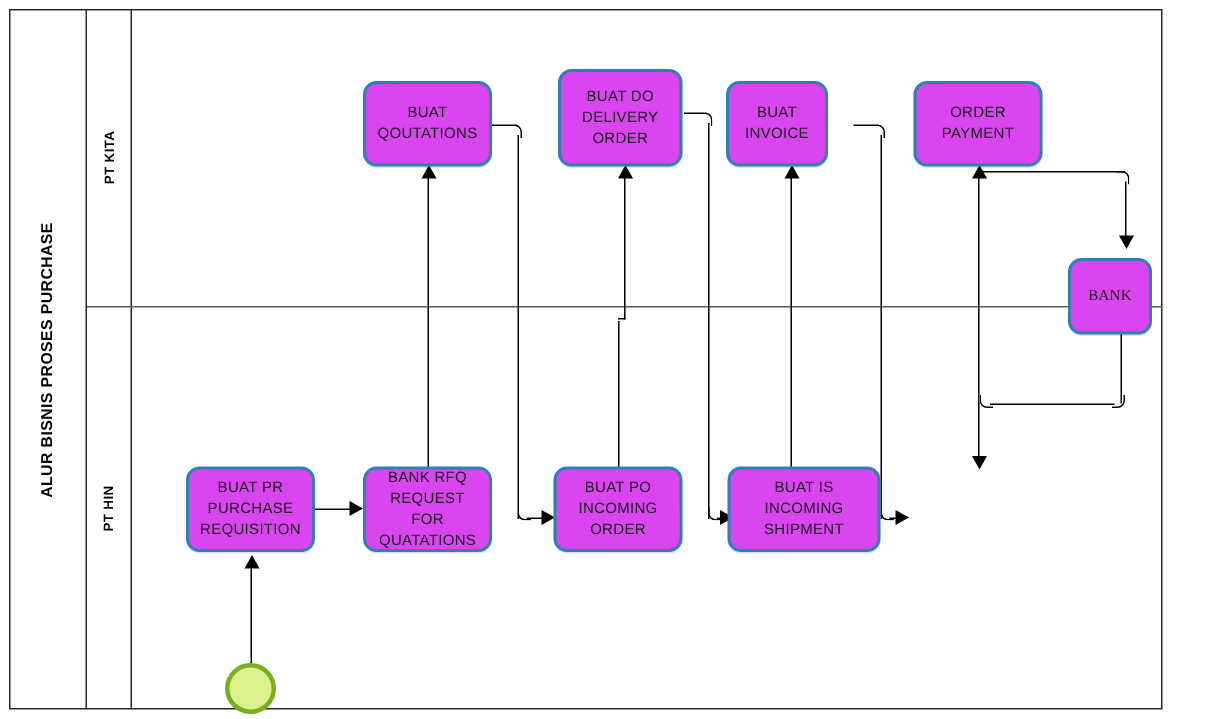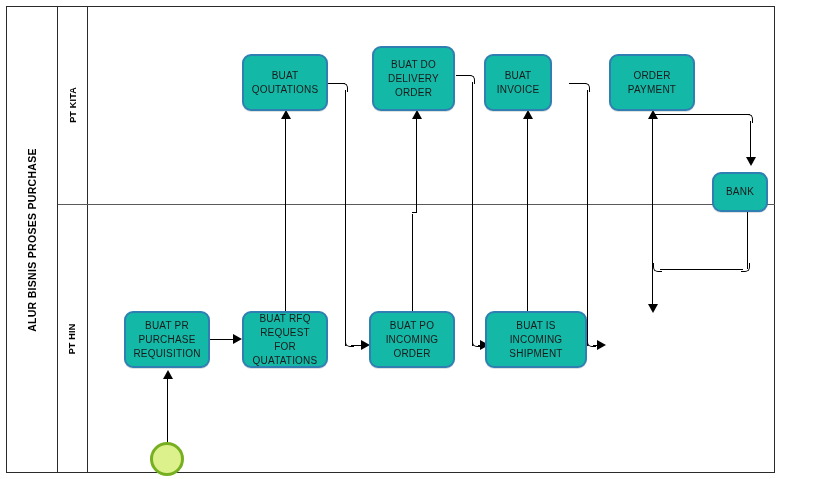--- a/index.html
+++ b/index.html
@@ -76,21 +76,21 @@
     left: 58px;
     top: 204px;
     width: 717px;
     height: 0;
     border-top: 1px solid #5a5a5a;
   }
   
   .task {
     position: absolute;
     box-sizing: border-box;
-    background: #14b8a6;
+    background: #d946ef;
     border: 2px solid #2f7fb2;
     border-radius: 9px;
     display: flex;
     align-items: center;
     justify-content: center;
     text-align: center;
     font-size: 10px;
     line-height: 14px;
     color: #1a1a1a;
     letter-spacing: 0.2px;
@@ -232,21 +232,21 @@
   <div class="conn conn-h" style="left:660px; top:269px; width:83px;"></div>
   <div class="corner corner-bl" style="left:653px; top:263px; width:8px; height:8px;"></div>
 
   <div class="start-event" style="left:150px; top:442px; width:34px; height:34px;"></div>
 
   <div class="task" style="left:124px; top:311px; width:86px; height:57px;">
     <span>BUAT PR PURCHASE REQUISITION</span>
   </div>
 
   <div class="task" style="left:242px; top:311px; width:86px; height:57px;">
-    <span>BUAT RFQ REQUEST FOR QUATATIONS</span>
+    <span>BANK RFQ REQUEST FOR QUATATIONS</span>
   </div>
 
   <div class="task" style="left:242px; top:54px; width:86px; height:57px;justify-content:center;">
     <span>BUAT QOUTATIONS</span>
   </div>
 
   <div class="task" style="left:369px; top:311px; width:86px; height:57px;">
     <span>BUAT PO INCOMING ORDER</span>
   </div>
 
@@ -260,17 +260,17 @@
 
   <div class="task" style="left:484px; top:54px; width:68px; height:57px;">
     <span>BUAT INVOICE</span>
   </div>
 
 
   <div class="task" style="left:609px; top:54px; width:86px; height:57px;">
     <span>ORDER PAYMENT</span>
   </div>
 
-  <div class="task" style="left:712px; top:172px; width:56px; height:40px;">
+  <div class="task" style="left:712px; top:172px; width:56px; height:51px;font-family:Liberation Serif, serif;">
     <span>BANK</span>
   </div>
 
 </div>
 
 </body></html>

